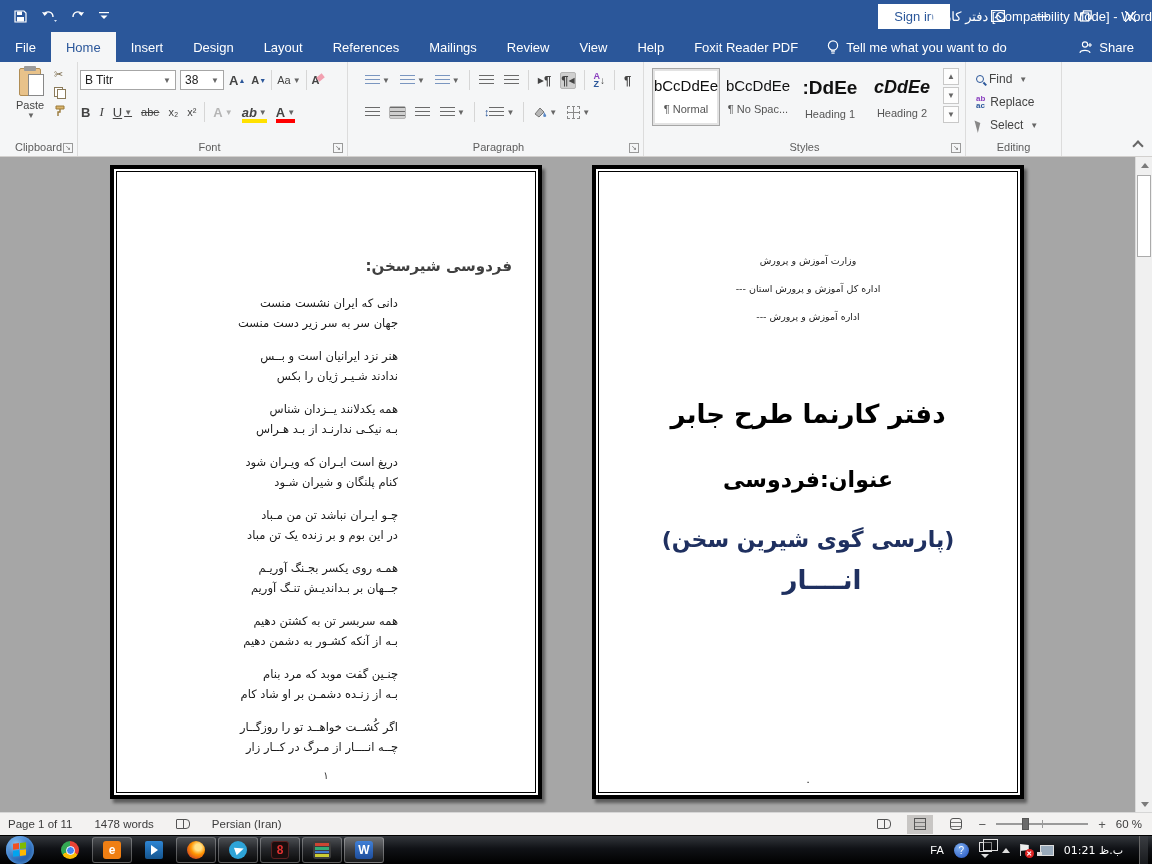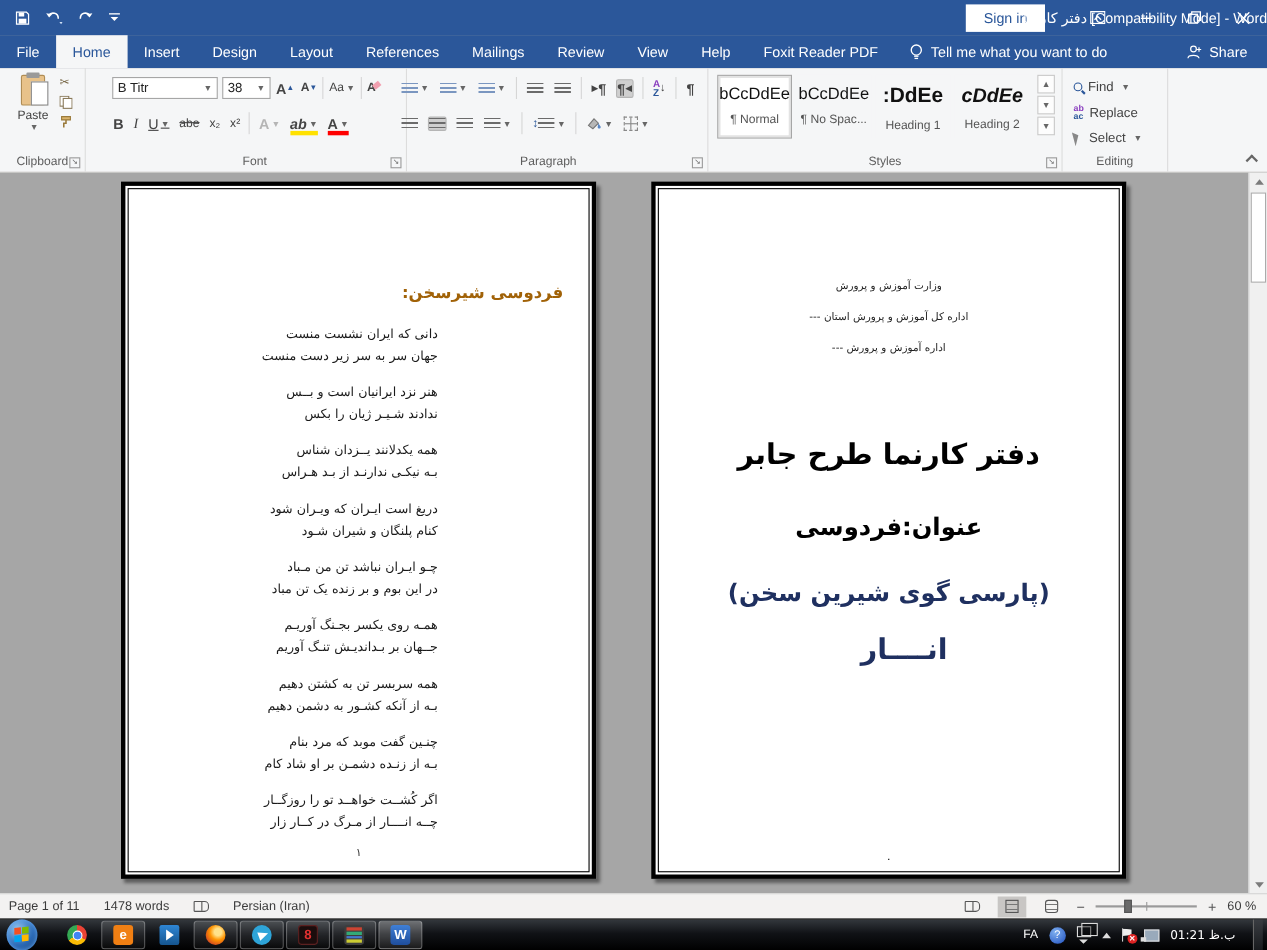--- a/index.html
+++ b/index.html
@@ -33,21 +33,21 @@
 
   
   .g-clip { left:0; width:78px; }
   .paste { position:absolute; left:8px; top:6px; width:44px; height:66px; text-align:center; font-size:11px; color:#444; }
   .clipicon { width:22px; height:28px; margin:0 auto 3px; background:#e8c28a; border:1px solid #b08d55; border-radius:2px; position:relative; }
   .clipicon:before { content:""; position:absolute; left:4px; top:-3px; width:12px; height:5px; background:#9a9a9a; border-radius:1px; }
   .clipicon:after { content:""; position:absolute; right:-4px; top:5px; width:14px; height:20px; background:#fff; border:1px solid #888; }
   .minis { position:absolute; left:54px; top:6px; display:flex; flex-direction:column; gap:6px; font-size:11px; color:#7a6a4a; }
 
   
-  .g-font { left:94px; width:276px; }
+  .g-font { left:72px; width:276px; }
   .combo { display:inline-flex; align-items:center; justify-content:space-between; background:#fff; border:1px solid #a6a6a6; height:20px; font-size:12px; color:#222; padding:0 4px; }
   .fg-row1 { position:absolute; top:8px; left:8px; right:4px; display:flex; align-items:center; gap:4px; }
   .fg-row2 { position:absolute; top:40px; left:8px; display:flex; align-items:center; gap:7px; font-size:13px; }
   .colorbtn { position:relative; font-weight:bold; font-size:13px; }
   .colorbar { position:absolute; left:0; right:0; bottom:-3px; height:4px; }
   .sep { width:1px; height:20px; background:#d6d6d6; }
 
   
   .g-par { left:354px; width:290px; }
   .pg-row1 { position:absolute; top:8px; left:10px; display:flex; align-items:center; gap:8px; }
@@ -75,21 +75,21 @@
   .collapse-chev { position:absolute; right:10px; bottom:6px; width:8px; height:8px; border-left:2px solid #666; border-top:2px solid #666; transform:rotate(45deg); }
 
   
   .docarea { position:absolute; top:157px; left:0; width:1152px; height:655px; background:#a6a6a6; }
   .page { position:absolute; top:8px; width:432px; height:634px; background:#fff; border:4px solid #000; box-shadow:3px 4px 3px rgba(0,0,0,.45); }
   .page-inner { position:absolute; inset:2px; border:1px solid #000; }
   .page.left { left:110px; }
   .page.right { left:592px; }
   .fa { direction:rtl; font-family:"DejaVu Sans", sans-serif; }
 
-  .lp-heading { position:absolute; top:88px; right:26px; font-weight:bold; font-size:15px; color:#a16207; }
+  .lp-heading { position:absolute; top:88px; right:26px; font-weight:bold; font-size:15px; color:#404040; }
   .poem { position:absolute; top:124px; right:140px; text-align:right; font-size:11.5px; color:#1a1a1a; line-height:20px; }
   .poem div:nth-child(even) { margin-bottom:13px; }
   .pagenum { position:absolute; bottom:14px; left:0; right:0; text-align:center; font-size:10px; color:#333; }
 
   .rp { position:absolute; left:0; right:0; text-align:center; color:#000; }
   .rp-small { font-size:9.5px; color:#222; }
   .rp-big { font-weight:bold; font-size:26px; }
   .rp-med { font-weight:bold; font-size:22px; }
   .navy { color:#1f3060; }
 
@@ -478,21 +478,21 @@
     </div>
 
     <div class="page right">
       <div class="page-inner"></div>
       <div class="rp rp-small fa" style="top:86px;">وزارت آموزش و پرورش</div>
       <div class="rp rp-small fa" style="top:114px;">اداره کل آموزش و پرورش استان ---</div>
       <div class="rp rp-small fa" style="top:142px;">اداره آموزش و پرورش ---</div>
       <div class="rp rp-big fa" style="top:230px;">دفتر کارنما طرح جابر</div>
       <div class="rp rp-med fa" style="top:298px;">عنوان:فردوسی</div>
       <div class="rp rp-med fa navy" style="top:358px;">(پارسی گوی شیرین سخن)</div>
-      <div class="rp rp-big fa navy" style="top:407px;padding-left:28px;">انــــار</div>
+      <div class="rp rp-big fa navy" style="top:396px;padding-left:28px;">انــــار</div>
       <div class="rp fa" style="top:605px;font-size:10px;">.</div>
     </div>
 
     <div class="vscroll">
       <div class="vs-arrow" style="top:0;">
           <span class="tri-up"></span>
         </div>
       <div class="vs-thumb"></div>
       <div class="vs-arrow" style="bottom:0;">
           <span class="tri-down"></span>

